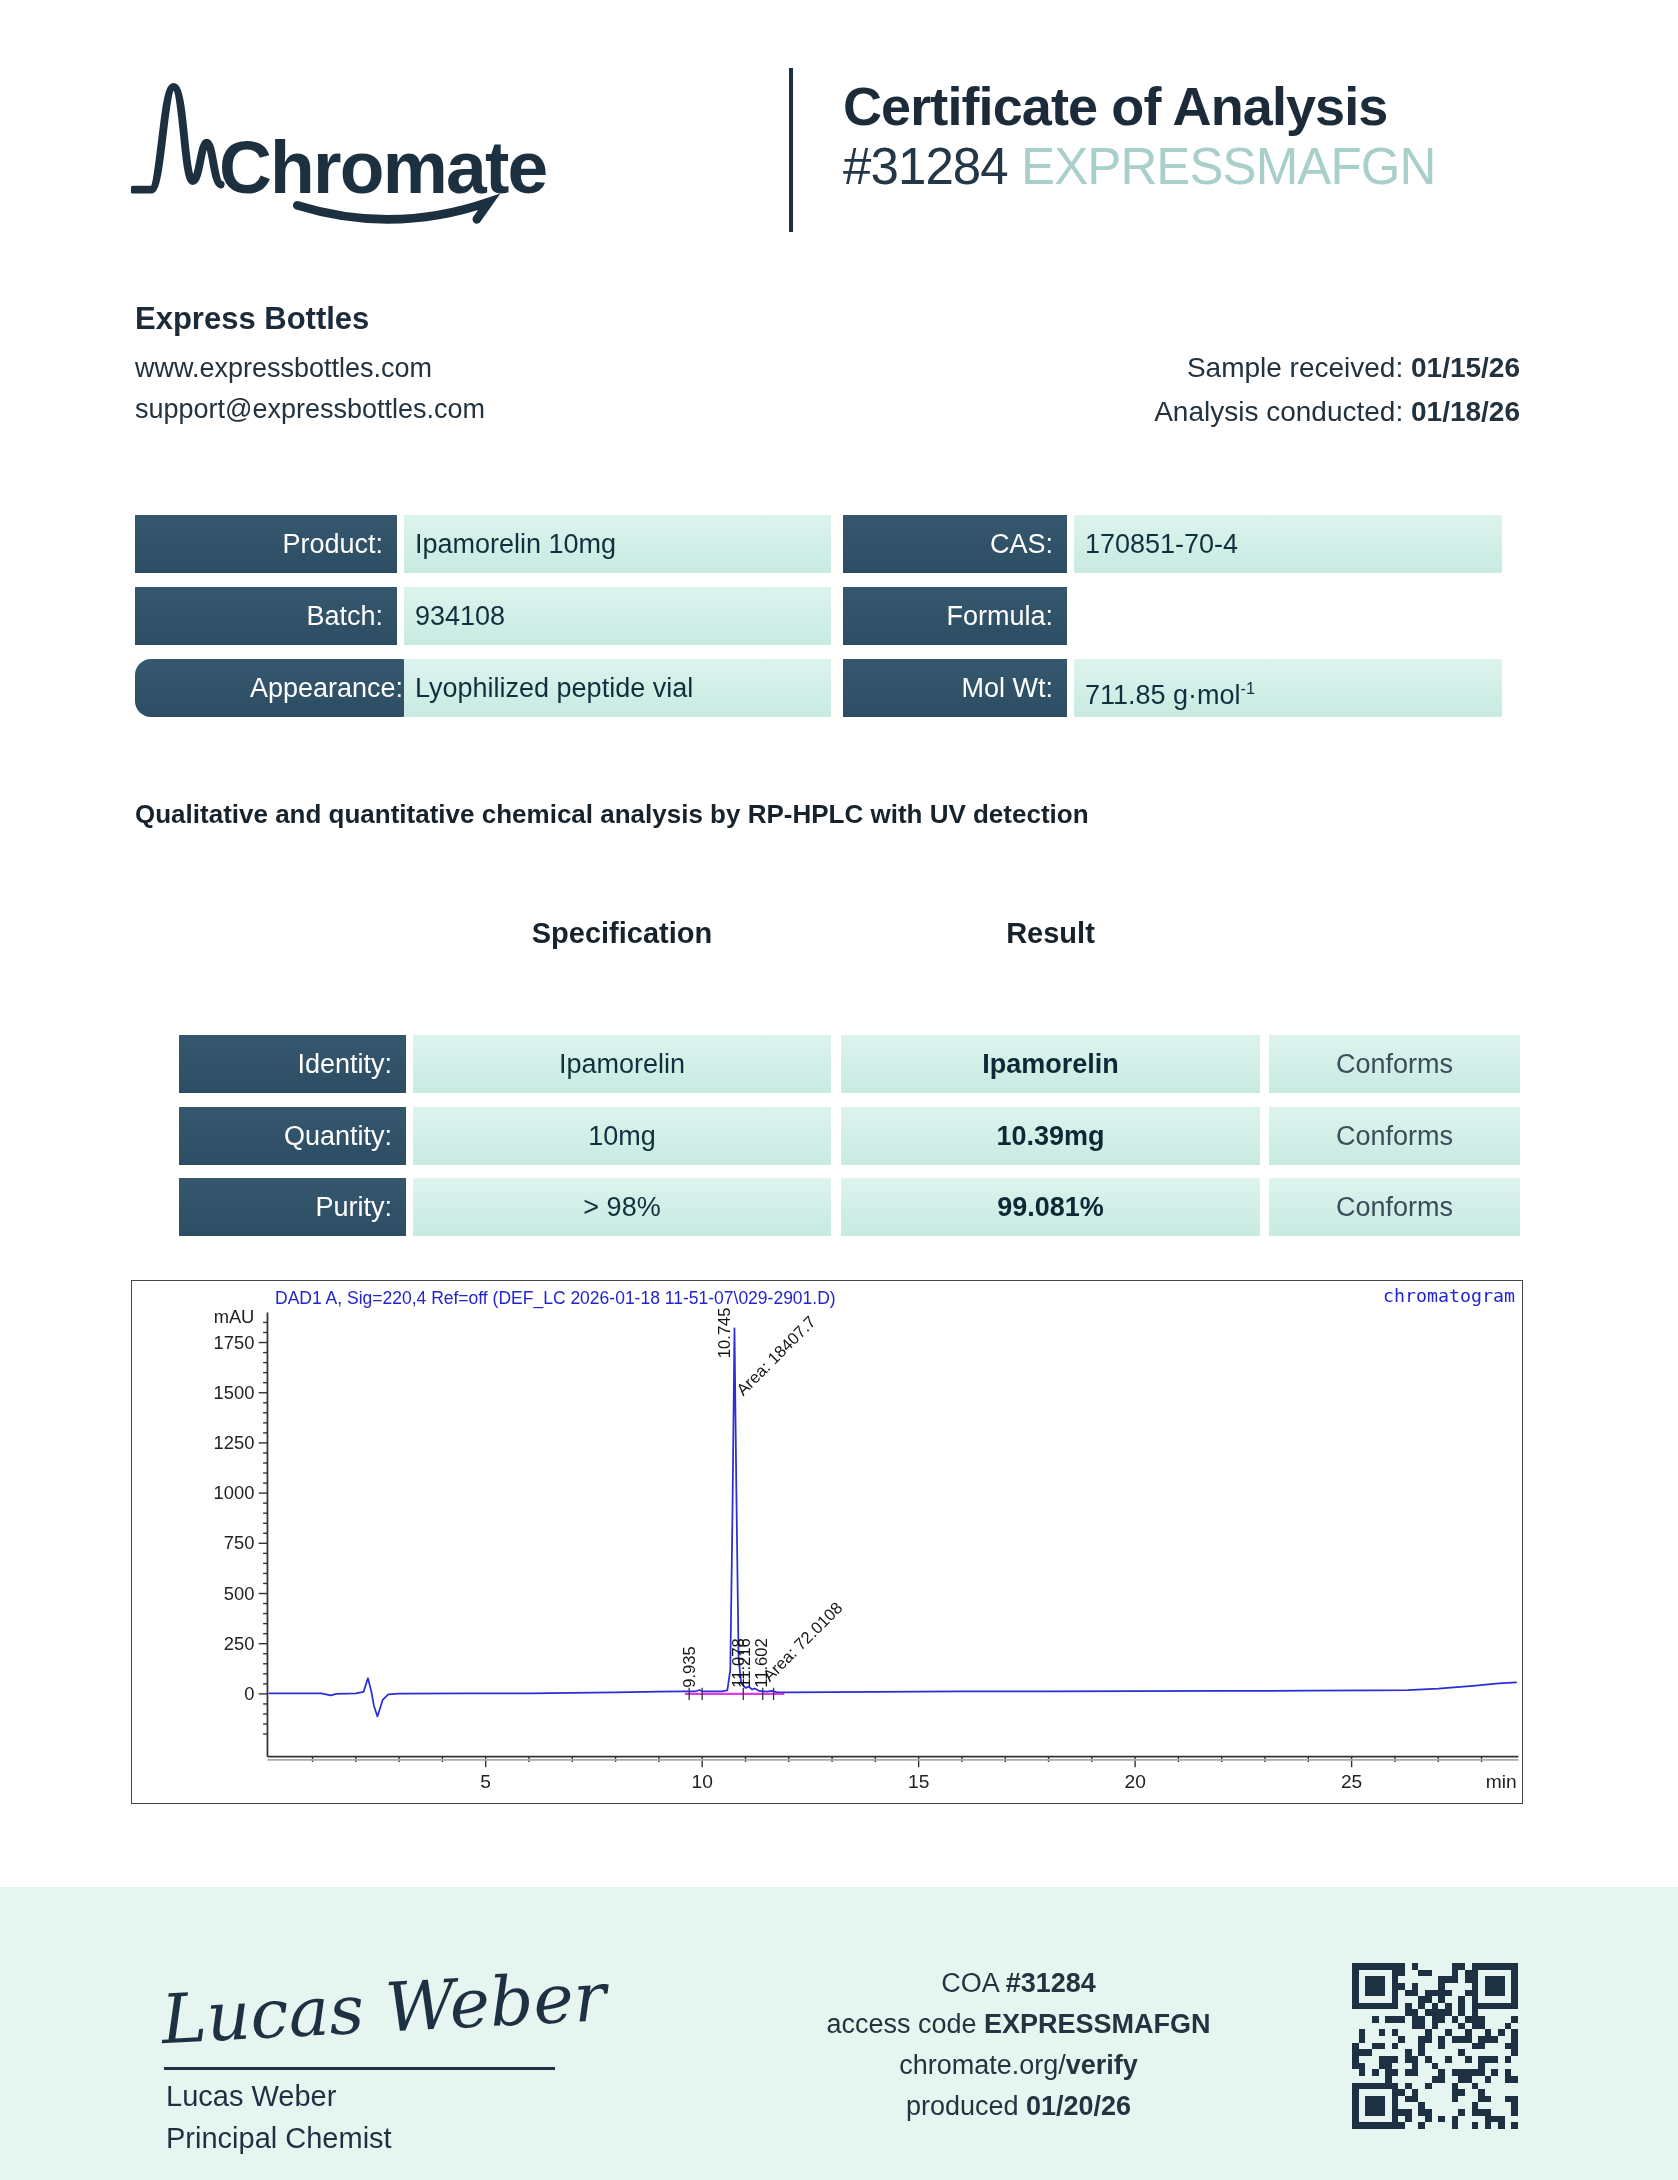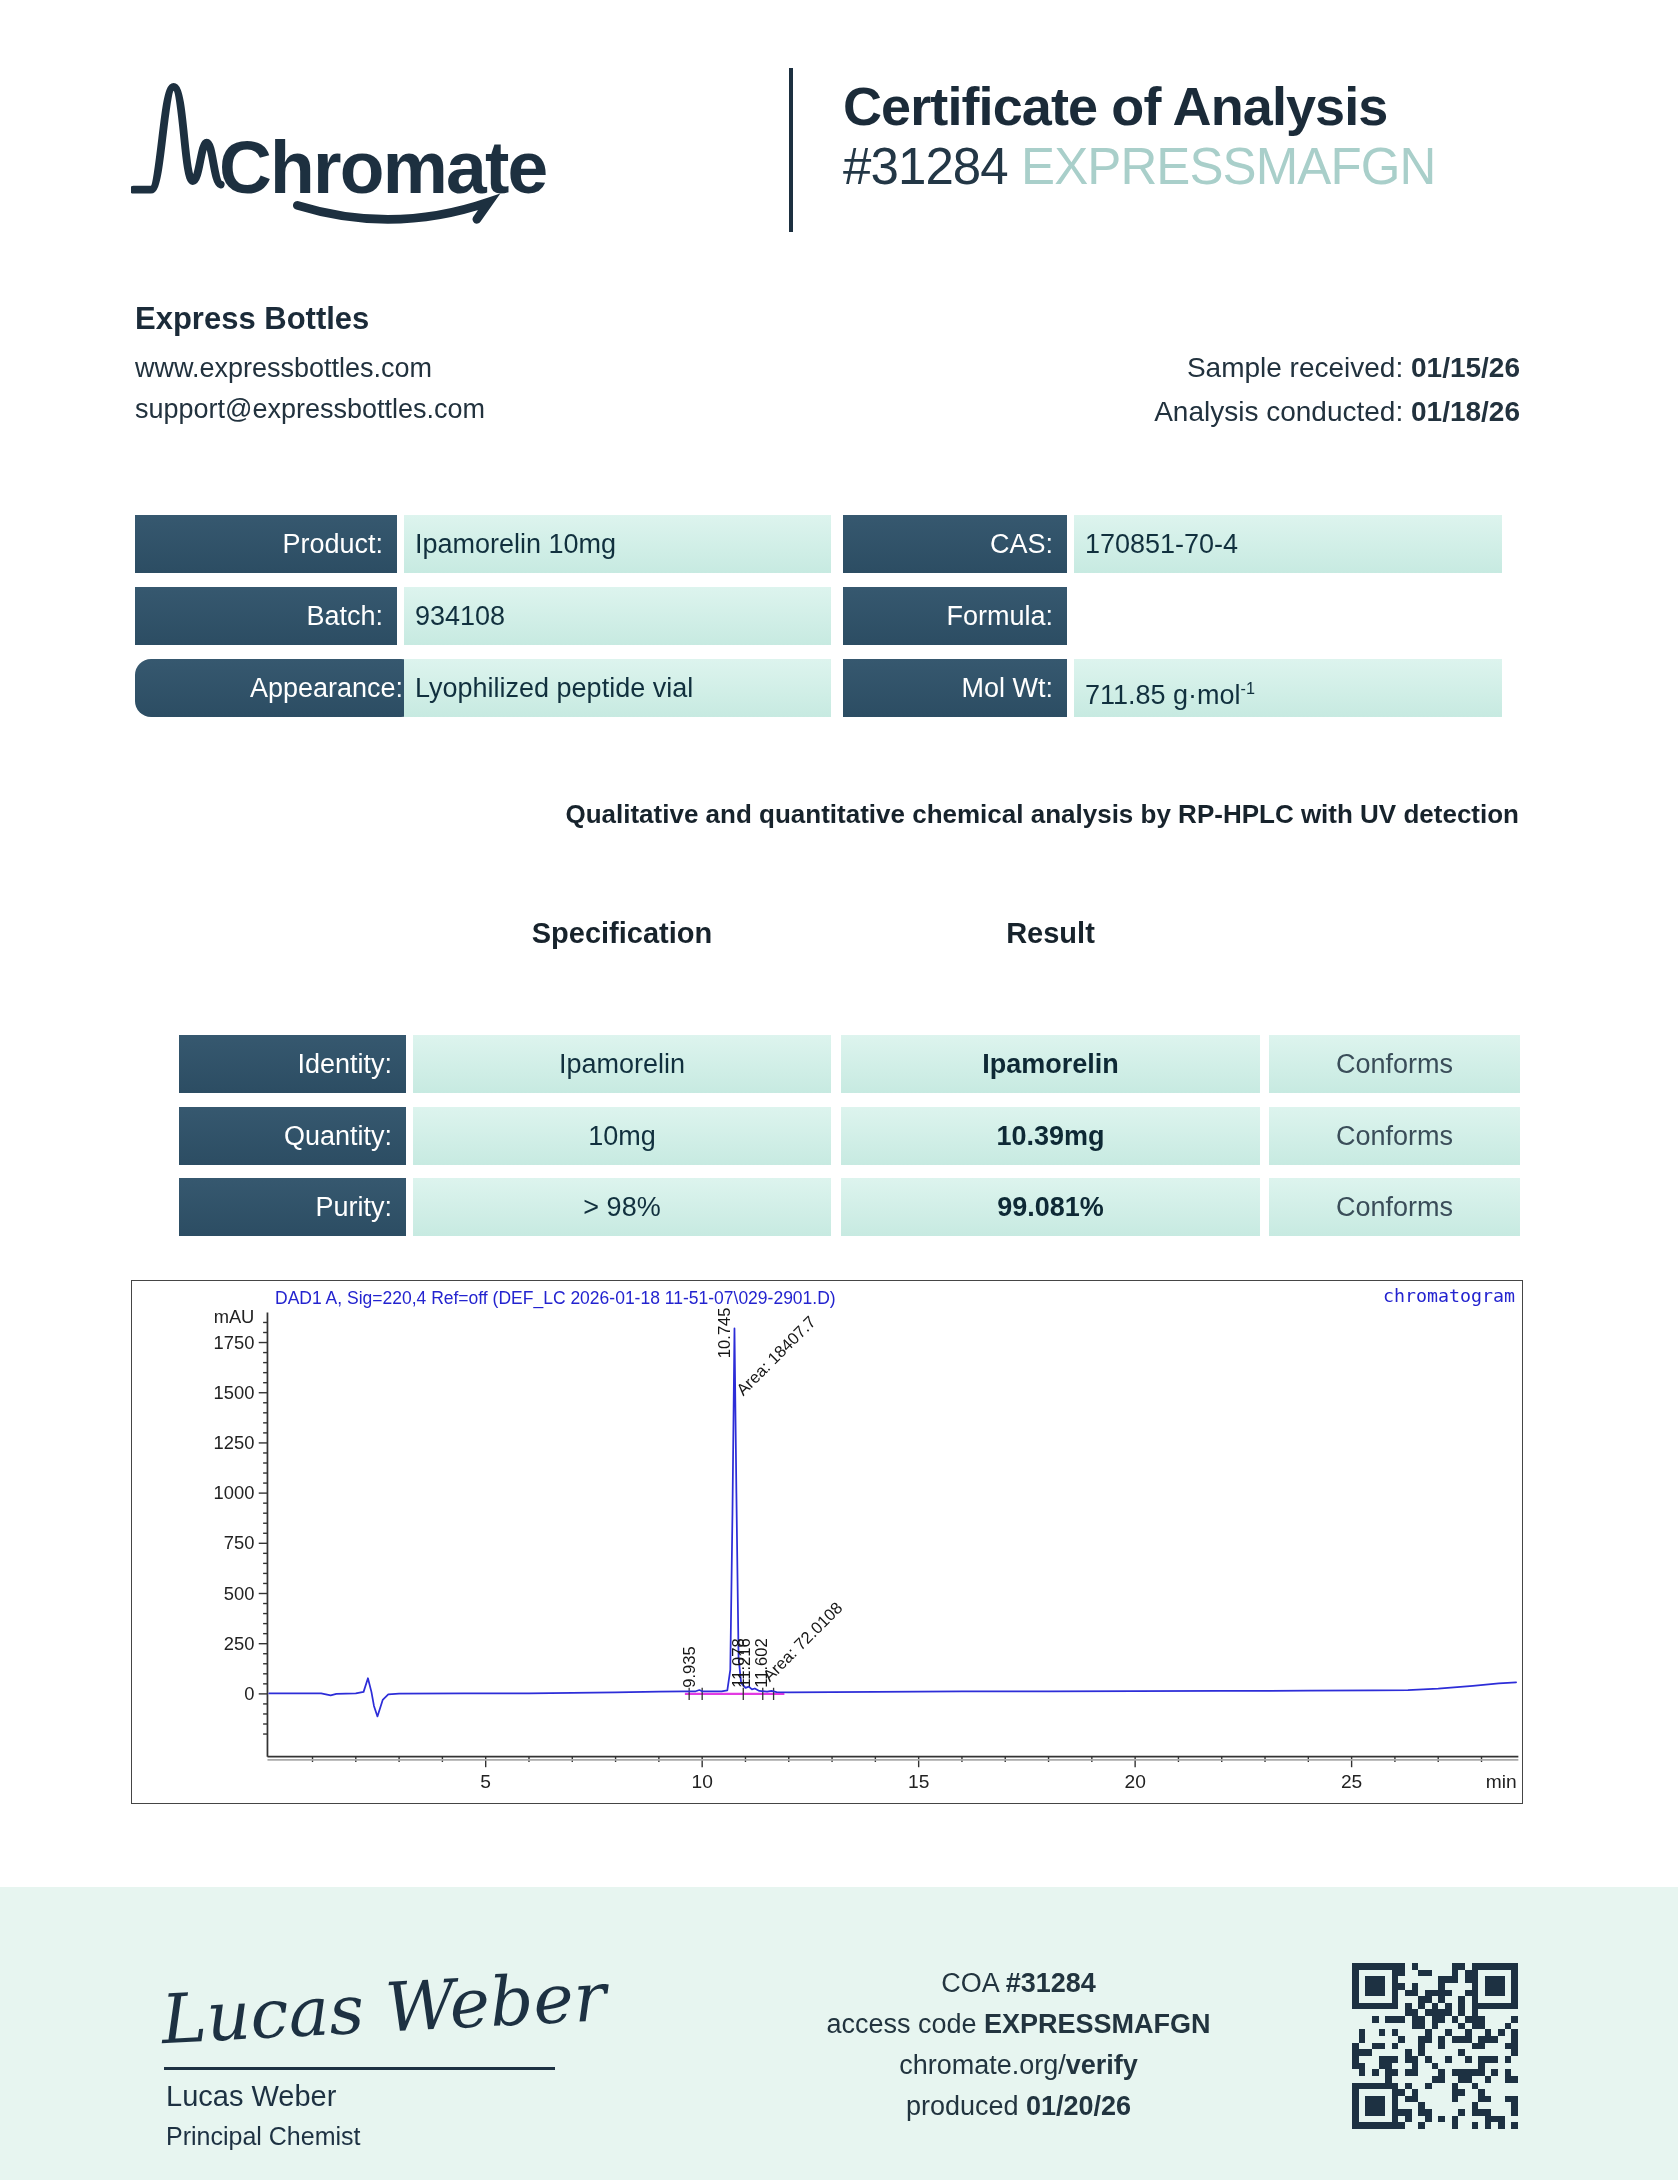--- a/index.html
+++ b/index.html
@@ -23,34 +23,34 @@
 
   
   .cell{position:absolute;height:58px;line-height:58px;font-size:27px;}
   .lbl{background:linear-gradient(180deg,#36586f,#2c4d63);color:#ffffff;text-align:right;padding-right:14px;box-sizing:border-box;}
   .val{background:linear-gradient(180deg,#ddf4ee,#c7eae1);color:#11303e;padding-left:11px;box-sizing:border-box;}
   .valc{background:linear-gradient(180deg,#ddf4ee,#c7eae1);color:#11303e;text-align:center;box-sizing:border-box;}
   .valc.bold{font-weight:700;color:#0e2935;}
   .valc.status{color:#3a4d59;}
   sup{font-size:60%;vertical-align:super;}
 
-  .method{left:135px;top:799px;width:1384px;text-align:right;font-size:26px;font-weight:600;color:#17232c;}
+  .method{left:135px;top:799px;width:1384px;text-align:left;font-size:26px;font-weight:600;color:#17232c;}
 
   .spec-head{top:917px;font-size:29px;font-weight:700;color:#17232c;text-align:center;}
 
   
   .chart-box{left:131px;top:1280px;width:1390px;height:522px;border:1.7px solid #454545;background:#ffffff;box-sizing:content-box;}
   .chart-title{position:absolute;left:143px;top:7px;font-size:17.5px;color:#2323cf;}
   .chart-corner{position:absolute;right:7px;top:4.4px;font-size:18.3px;color:#2323cf;font-family:"DejaVu Sans Mono",monospace;}
 
   
   .footer-band{left:0;top:1887px;width:1679px;height:293px;background:#e7f5f0;}
   .sig-line{left:164px;top:2067px;width:391px;height:2.6px;background:#1d3142;}
   .sig-name{left:166px;top:2080px;font-size:29px;font-weight:500;color:#1d3142;}
-  .sig-role{left:166px;top:2122px;font-size:25px;font-weight:400;color:#1d3142;}
+  .sig-role{left:166px;top:2122px;font-size:29px;font-weight:400;color:#1d3142;}
   .verify{right:355px;top:1963px;width:611px;text-align:center;font-size:27px;line-height:41px;color:#22343f;}
   .verify b{font-weight:700;}
 </style>
 </head>
 <body>
 
 <div class="page">
 
   <svg class="abs" style="left:131px;top:52px;" width="568" height="183" viewBox="0 0 650 210">
     <path d="M2 158 L22 158 C34 158 36 40 48 40 C60 40 60 148 70 148 C78 148 79 104 86 104 C93 104 94 150 102 152" fill="none" stroke="#1d3040" stroke-width="9" stroke-linecap="round"></path>

